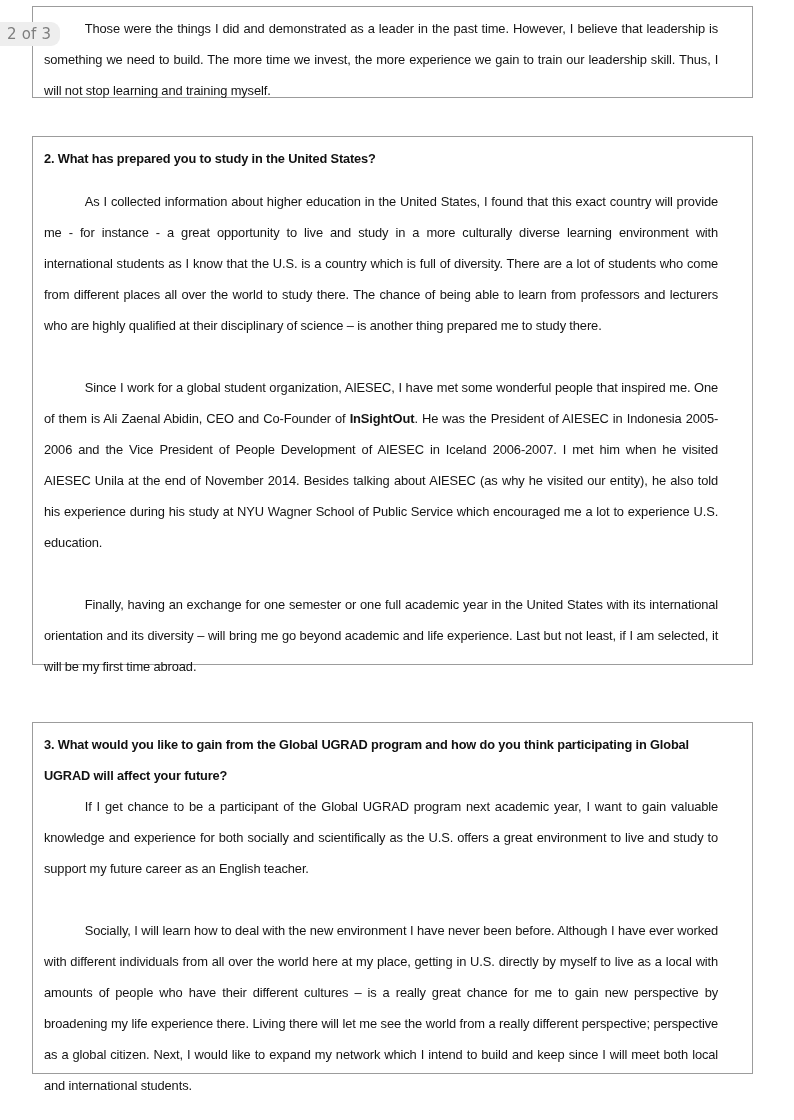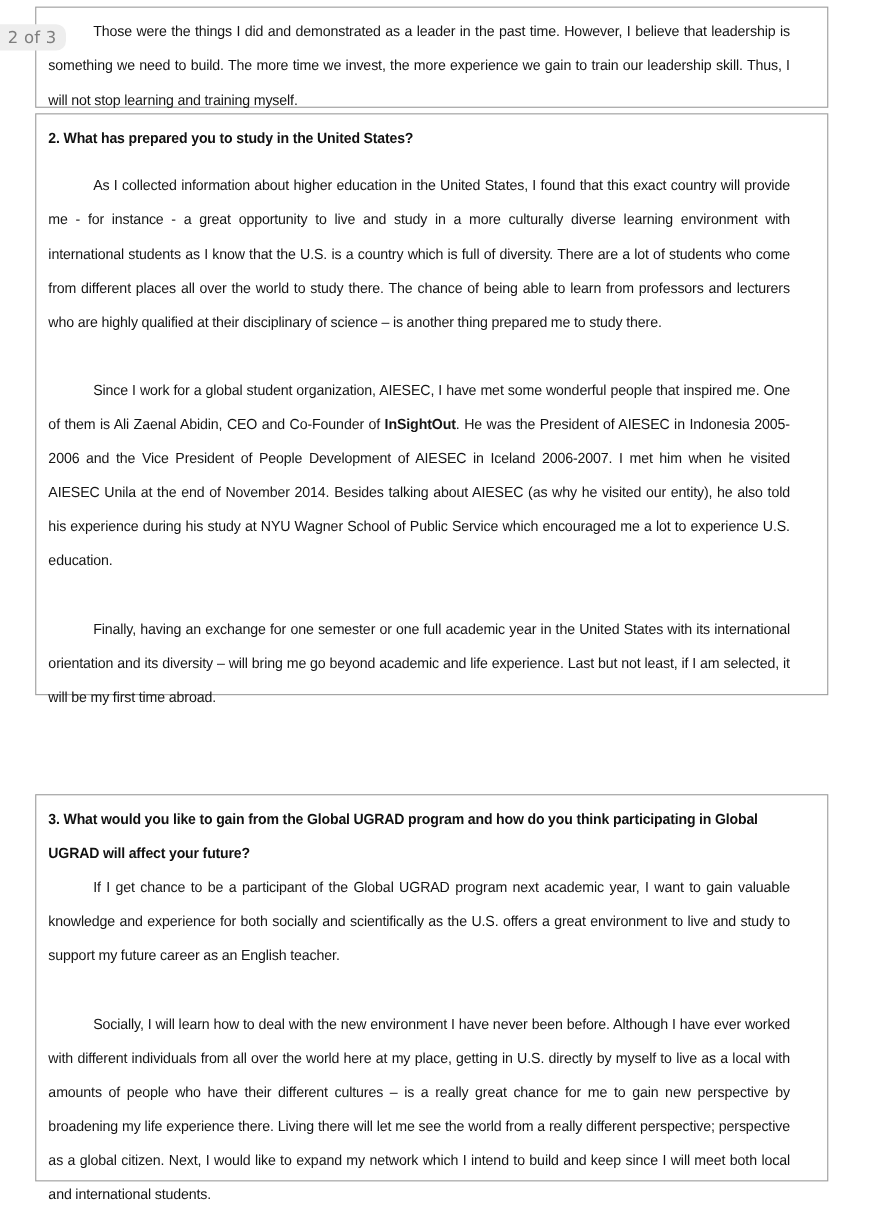--- a/index.html
+++ b/index.html
@@ -28,21 +28,21 @@
   .answer-box {
     position: absolute;
     left: 32px;
     width: 721px;
     box-sizing: border-box;
     border: 1px solid #9c9c9c;
     background: #ffffff;
     padding: 0;
   }
   #box-answer-1 { top: 6px;   height: 92px; }
-  #box-answer-2 { top: 103px; height: 529px; }
+  #box-answer-2 { top: 136px; height: 529px; }
   #box-answer-3 { top: 722px; height: 352px; }
 
   .box-inner {
     padding: 6px 9px 4px 10px;
   }
 
   
   .q-heading {
     font-family: "Liberation Sans", sans-serif;
     font-weight: bold;

